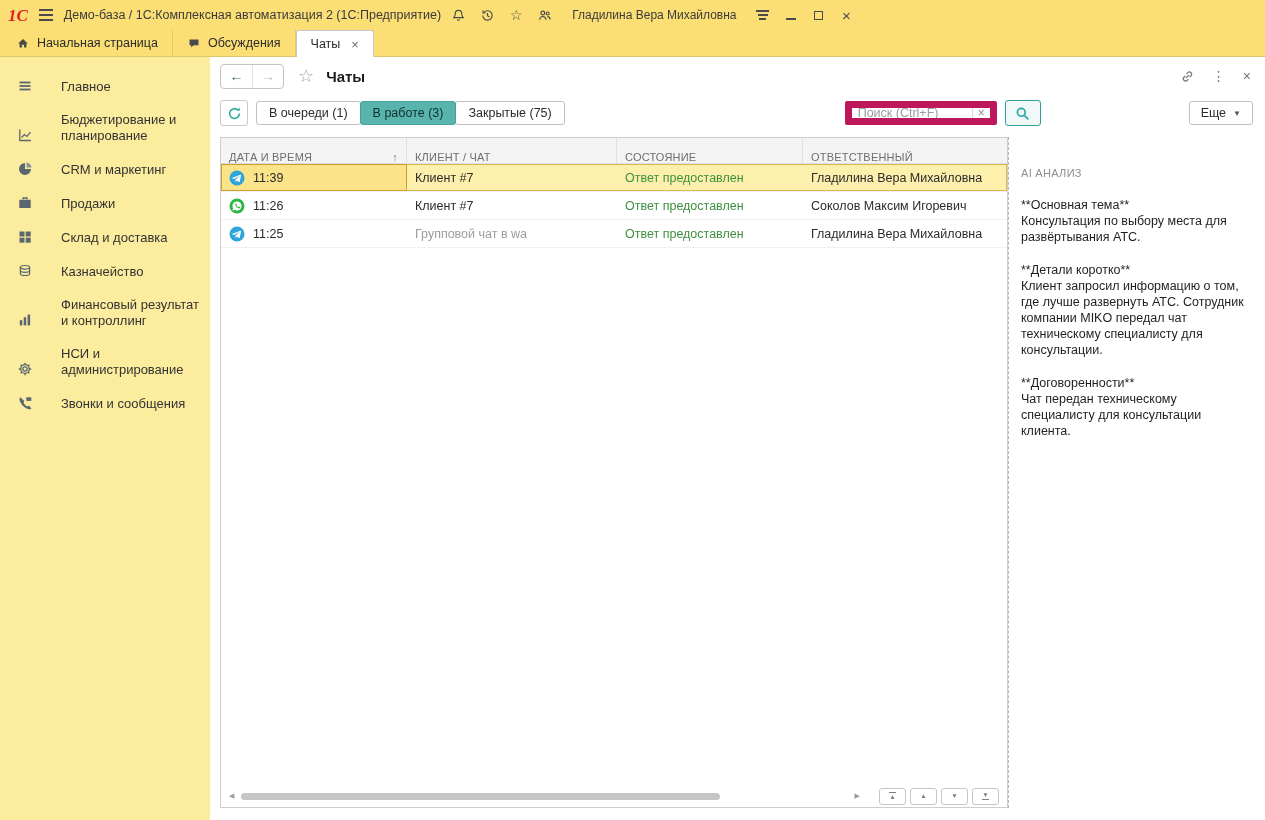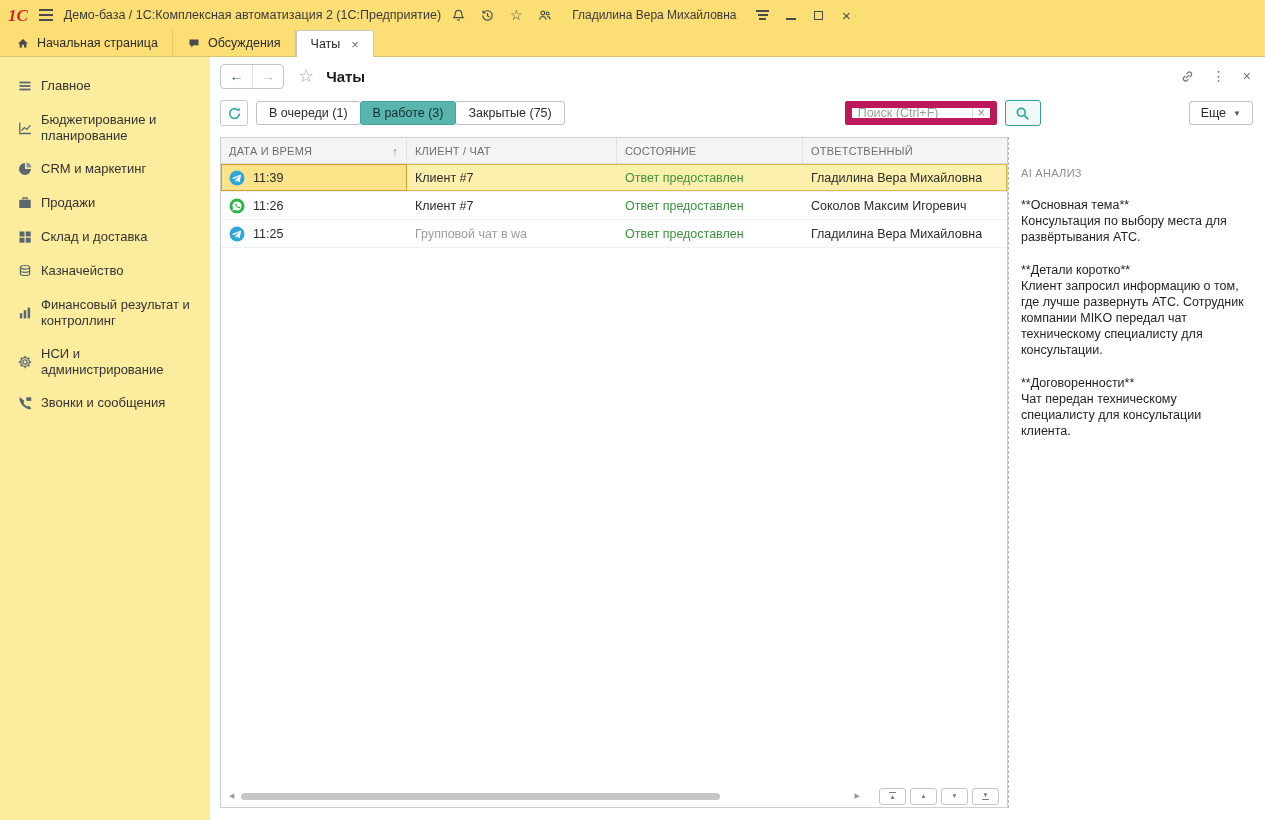--- a/index.html
+++ b/index.html
@@ -29,21 +29,21 @@
 
   
   .tabbar{height:27px;background:#fbdf75;display:flex;align-items:stretch;border-bottom:1px solid #dcc66e;padding-left:2px}
   .tab{display:flex;align-items:center;gap:7px;padding:0 14px;font-size:12.5px;color:#2b2b2b;cursor:pointer;border-right:1px solid rgba(0,0,0,0.10)}
   .tab.active{background:#fff;border:1px solid #c8c8c8;border-bottom:none;margin-bottom:-1px;border-radius:3px 3px 0 0}
   .tab .tclose{color:#6b6b6b;font-size:13px;margin-left:4px}
 
   
   .main{display:flex;height:763px}
   .sidebar{width:210px;background:#fcec9d;padding-top:12px;flex-shrink:0;overflow:hidden}
-  .side-item{display:flex;align-items:center;gap:8px;padding:9px 8px 9px 17px;cursor:pointer}
+  .side-item{display:flex;align-items:flex-end;gap:28px;padding:9px 8px 9px 17px;cursor:pointer}
   .sicon{width:16px;height:16px;flex-shrink:0}
   .slabel{font-size:13px;color:#333;line-height:15.5px;max-width:158px}
 
   .content{flex:1;display:flex;flex-direction:column;background:#fff;min-width:0}
 
   
   .chead{height:38px;display:flex;align-items:center;padding:0 14px 0 10px;gap:8px}
   .navgrp{display:flex;border:1px solid #c4c4c4;border-radius:4px;overflow:hidden;background:#fff}
   .navbtn{width:31px;height:23px;display:flex;align-items:center;justify-content:center;font-size:14px;color:#35636e;cursor:pointer}
   .navbtn.fwd{color:#bcbcbc;border-left:1px solid #e3e3e3}
@@ -65,21 +65,21 @@
   .clear-btn{width:18px;display:flex;align-items:center;justify-content:center;border-left:1px solid #dadada;color:#8a8a8a;font-size:12px;cursor:pointer}
   .search-btn{width:36px;height:26px;border:1px solid #379f99;border-radius:3px;background:#f0f9f8;display:flex;align-items:center;justify-content:center;cursor:pointer}
   .tb-spacer{width:132px}
   .more-btn{height:24px;border:1px solid #c0c0c0;border-radius:3px;background:#fff;padding:0 11px;display:flex;align-items:center;gap:7px;font-size:12.5px;color:#2b2b2b;cursor:pointer}
   .more-btn .caret{font-size:8px;color:#555}
 
   
   .bodyrow{flex:1;display:flex;min-height:0;padding:6px 0 12px 10px}
   .gridwrap{width:788px;flex-shrink:0;border:1px solid #cdcdcd;display:flex;flex-direction:column;background:#fff}
   .ghead{display:grid;grid-template-columns:186px 210px 186px 1fr;background:#f4f4f4;border-bottom:1px solid #dcdcdc;height:26px;flex-shrink:0}
-  .gh{display:flex;align-items:center;padding:0 8px;font-size:11px;color:#6e6e6e;border-right:1px solid #e2e2e2;letter-spacing:.2px;cursor:pointer;white-space:nowrap;overflow:hidden}
+  .gh{display:flex;align-items:flex-end;padding:0 8px;font-size:11px;color:#6e6e6e;border-right:1px solid #e2e2e2;letter-spacing:.2px;cursor:pointer;white-space:nowrap;overflow:hidden}
   .gh:last-child{border-right:none}
   .gh .sort{margin-left:auto;color:#7a7a7a;font-size:11px}
   .gbody{flex:1;overflow:hidden}
   .trow{display:grid;grid-template-columns:186px 210px 186px 1fr;height:28px;border-bottom:1px solid #f0f0f0;cursor:pointer}
   .tc{display:flex;align-items:center;padding:0 8px;font-size:12.5px;color:#2b2b2b;white-space:nowrap;overflow:hidden}
   .c1{gap:8px}
   .green{color:#3e9041}
   .muted{color:#9c9c9c}
   .trow.sel{background:#fdf0ac;box-shadow:inset 0 0 0 1px #ddb94e}
   .trow.sel .c1{background:#fbe38a;box-shadow:inset 0 0 0 1px #cf9f2e}

